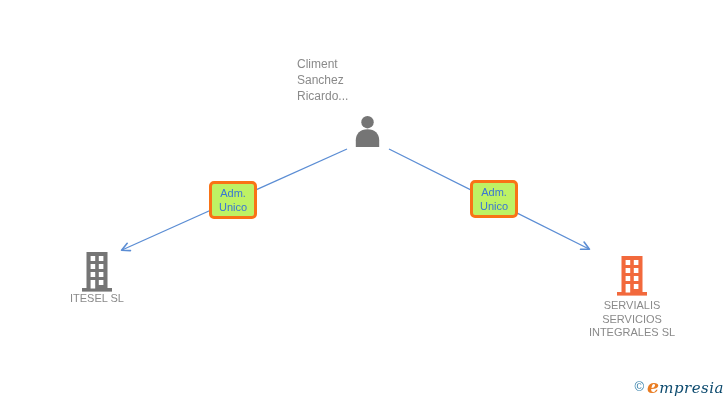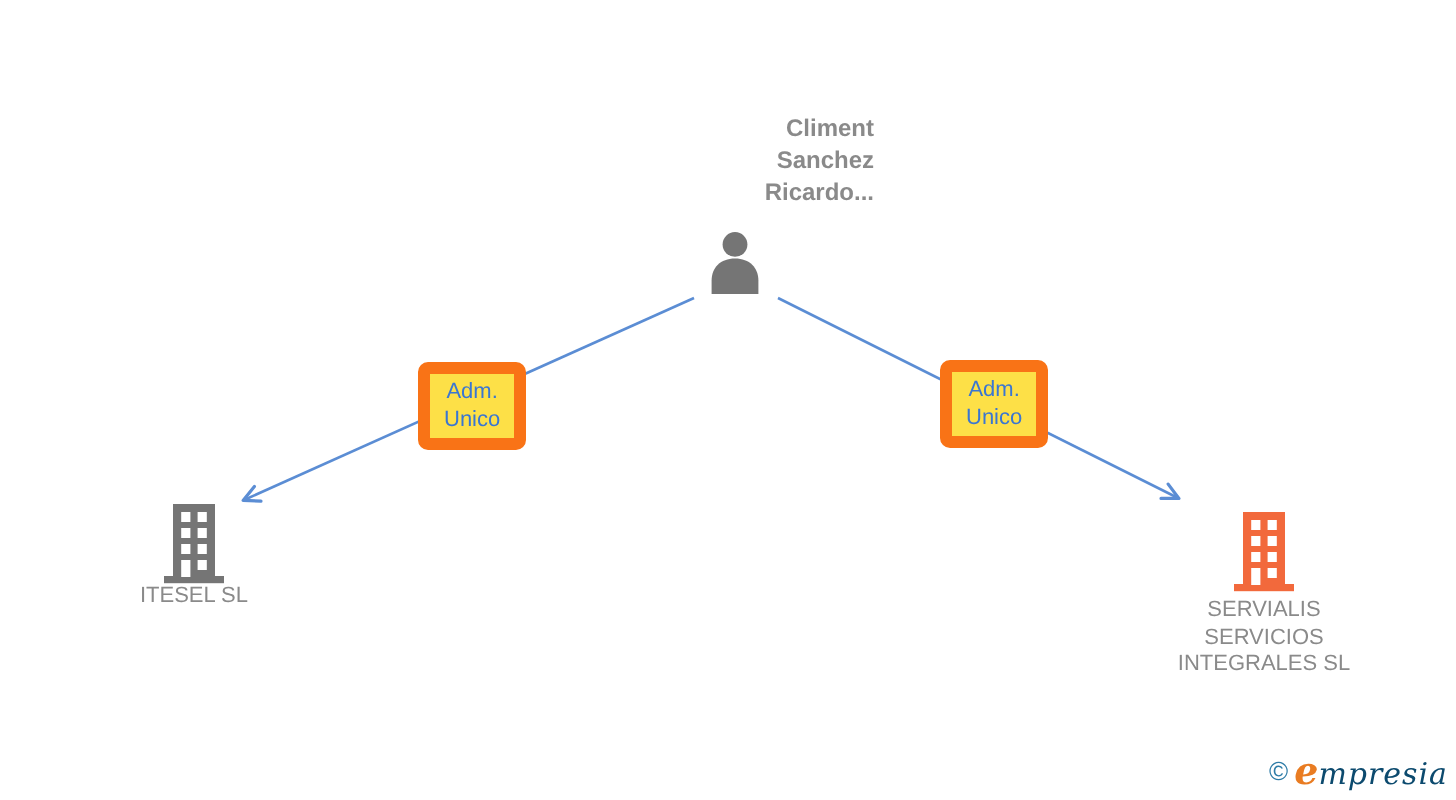--- a/index.html
+++ b/index.html
@@ -19,29 +19,28 @@
     line-height:13.5px;
     text-align:center;
     white-space:pre-line;
   }
   .person-name{
     position:absolute;
     left:297px;top:56px;width:140px;
     color:#8a8a8a;
     font-size:12px;
     line-height:16px;
-    text-align:right;
+    text-align:left;
     white-space:pre-line;
-    font-weight:bold;
   }
   .edge-label{
     position:absolute;
     box-sizing:border-box;
-    background:#fde047;
-    border:6px solid #f97316;
+    background:#bef264;
+    border:3px solid #f97316;
     border-radius:5px;
     color:#3a76d2;
     font-size:11px;
     line-height:14px;
     padding:2px 7px;
     text-align:center;
     white-space:pre-line;
     cursor:default;
   }
   .brand{

